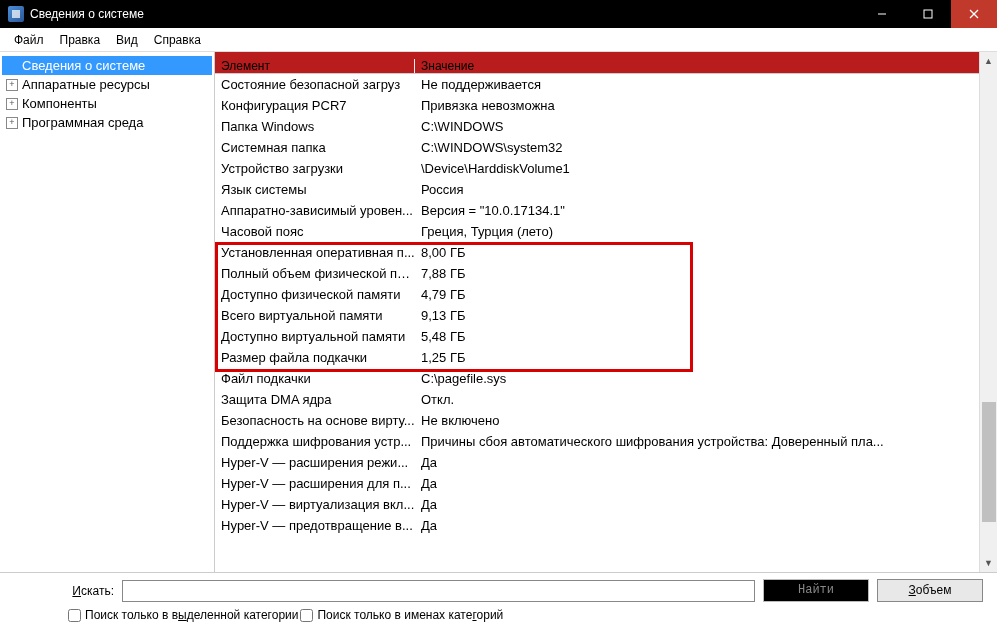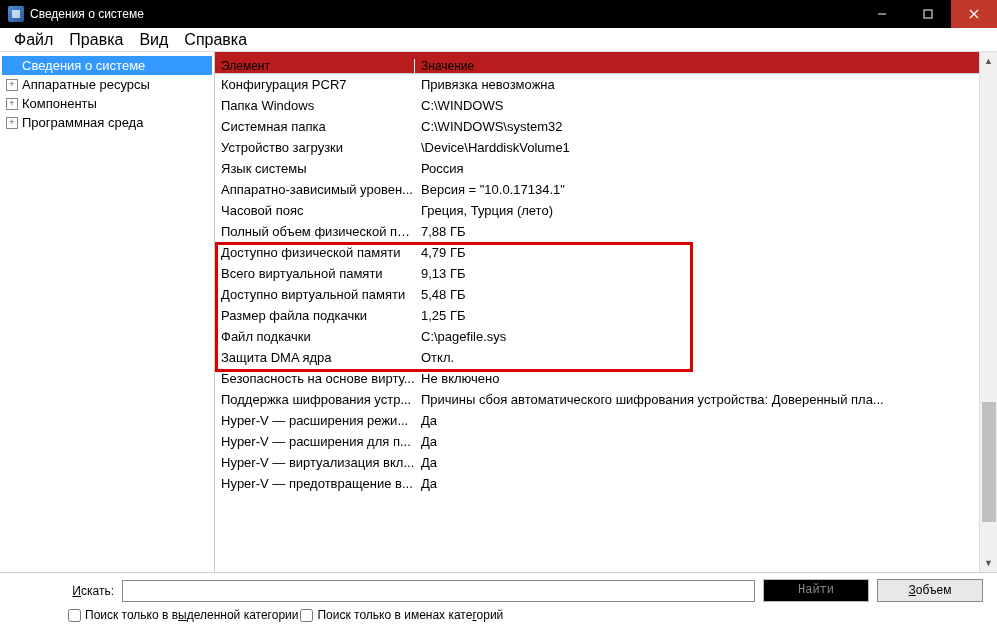--- a/index.html
+++ b/index.html
@@ -7,21 +7,21 @@
 
   .titlebar { background: #000; color: #fff; height: 28px; display: flex; align-items: center; }
   .titlebar .icon { width: 16px; height: 16px; margin: 0 6px 0 8px; background: linear-gradient(135deg,#4a90d9,#2b5797); border-radius: 2px; display:flex; align-items:center; justify-content:center; }
   .titlebar .icon svg { width:10px; height:10px; }
   .titlebar .title { flex: 1; font-size: 12px; }
   .win-btn { width: 46px; height: 28px; display:flex; align-items:center; justify-content:center; color:#fff; }
   .win-btn.close { background:#c0392b; }
   .win-btn svg { stroke:#fff; }
 
   .menubar { height: 24px; display:flex; align-items:center; border-bottom:1px solid #ddd; padding:0 6px; }
-  .menubar .mitem { padding:2px 8px; font-size:16px; }
+  .menubar .mitem { padding:2px 8px; font-size:12px; }
 
   .content { display:flex; height: calc(629px - 28px - 24px - 56px); border-bottom:1px solid #ccc; }
 
   .tree { width: 215px; border-right:1px solid #ccc; padding:4px 2px; font-size:13px; }
   .tree .titem { padding:2px 4px; display:flex; align-items:center; gap:4px; white-space:nowrap; }
   .tree .expander { width:12px; height:12px; border:1px solid #888; display:flex; align-items:center; justify-content:center; font-size:9px; line-height:1; color:#555; }
   .tree .expander.blank { border:none; }
   .tree .titem.selected { background:#3399ff; color:#fff; }
 
   .listwrap { flex:1; position:relative; display:flex; }
@@ -107,20 +107,24 @@
   </div>
 
   <div class="listwrap">
     <div class="list">
       <div class="cols">
         <div class="col1">Элемент</div>
         <div class="col2">Значение</div>
       </div>
       <div class="rows" id="rows">
           <div class="row">
+            <div class="c1">Состояние безопасной загруз</div>
+            <div class="c2">Не поддерживается</div>
+          </div>
+          <div class="row">
             <div class="c1">Конфигурация PCR7</div>
             <div class="c2">Привязка невозможна</div>
           </div>
           <div class="row">
             <div class="c1">Папка Windows</div>
             <div class="c2">C:\WINDOWS</div>
           </div>
           <div class="row">
             <div class="c1">Системная папка</div>
             <div class="c2">C:\WINDOWS\system32</div>
@@ -133,20 +137,24 @@
             <div class="c1">Язык системы</div>
             <div class="c2">Россия</div>
           </div>
           <div class="row">
             <div class="c1">Аппаратно-зависимый уровен...</div>
             <div class="c2">Версия = "10.0.17134.1"</div>
           </div>
           <div class="row">
             <div class="c1">Часовой пояс</div>
             <div class="c2">Греция, Турция (лето)</div>
+          </div>
+          <div class="row">
+            <div class="c1">Установленная оперативная п...</div>
+            <div class="c2">8,00 ГБ</div>
           </div>
           <div class="row">
             <div class="c1">Полный объем физической па...</div>
             <div class="c2">7,88 ГБ</div>
           </div>
           <div class="row">
             <div class="c1">Доступно физической памяти</div>
             <div class="c2">4,79 ГБ</div>
           </div>
           <div class="row">

